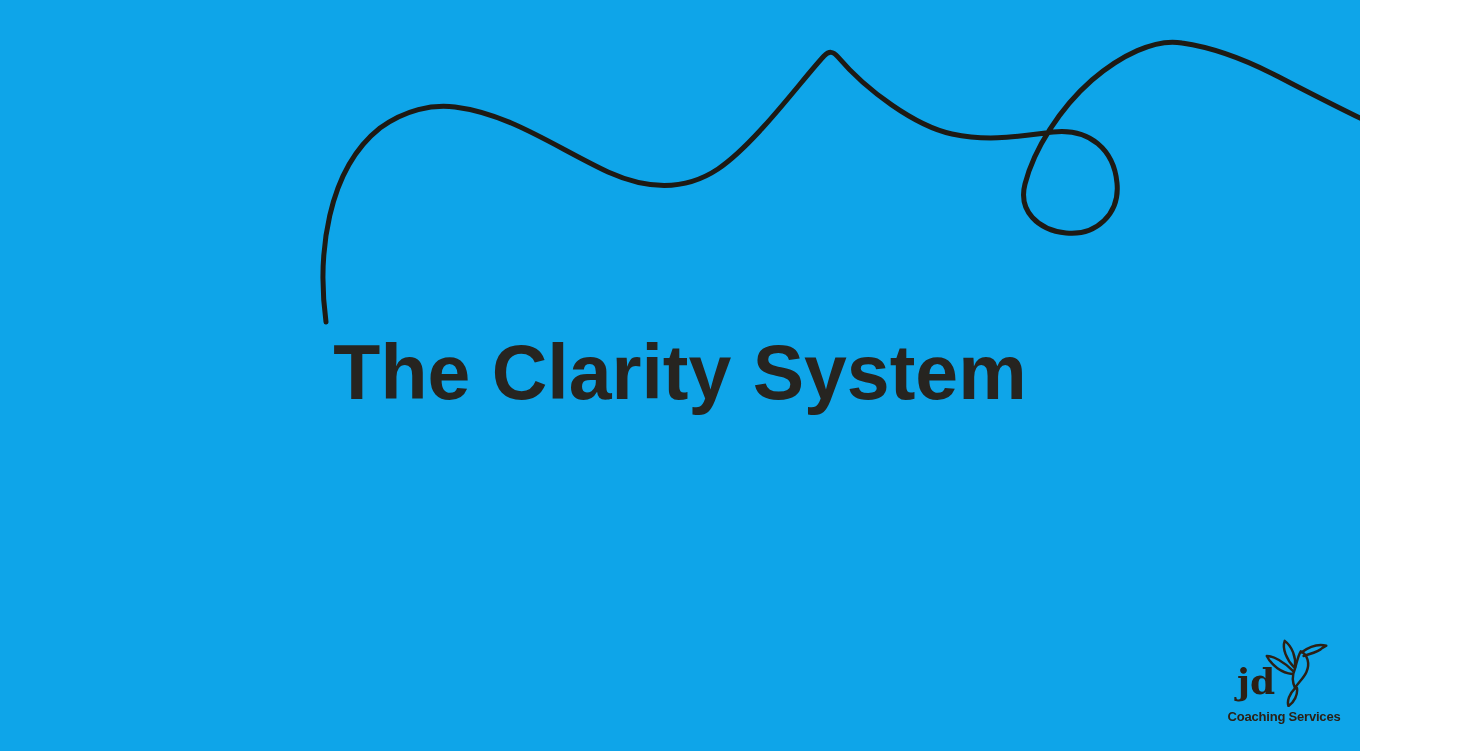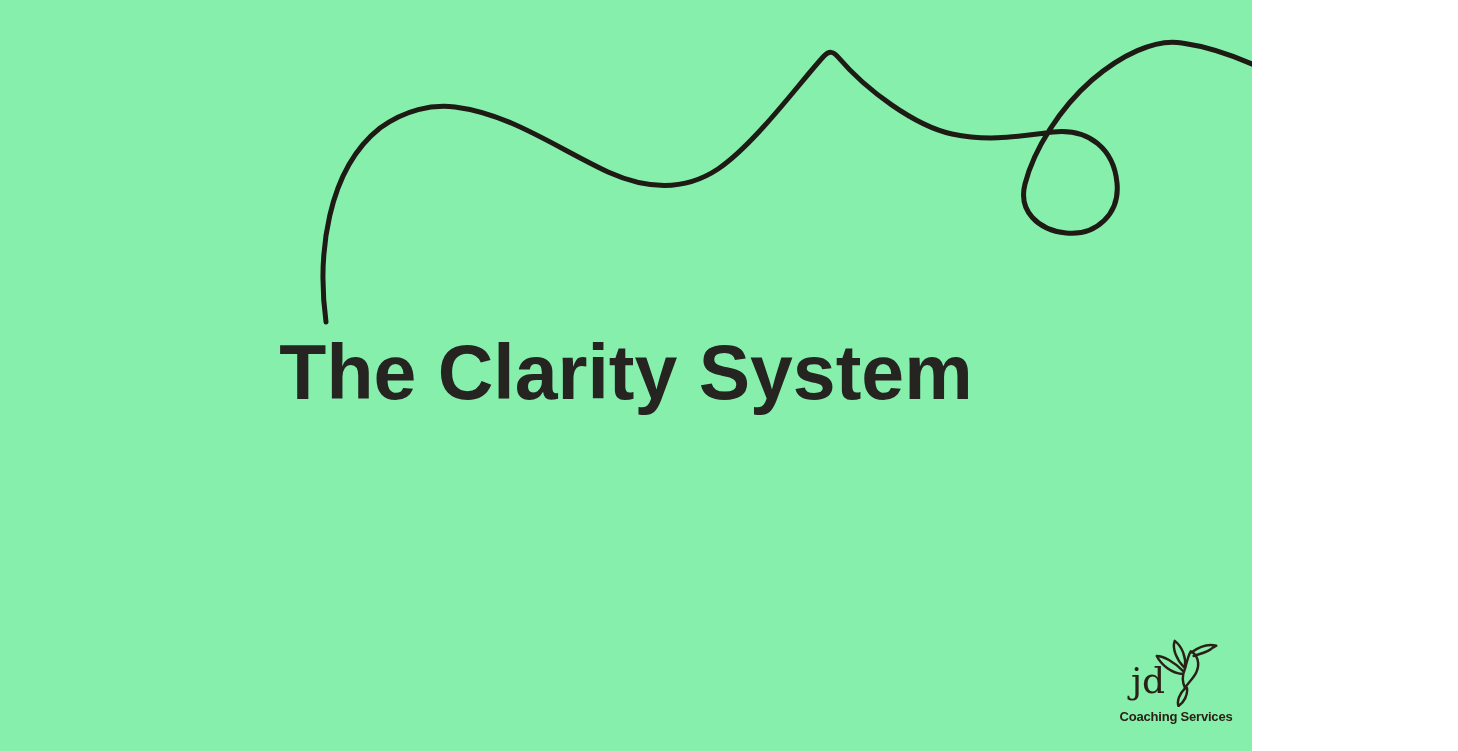--- a/index.html
+++ b/index.html
@@ -1,22 +1,22 @@
 <!DOCTYPE html>
 <html><head>
 <meta charset="utf-8">
 <style>
   html, body { margin: 0; padding: 0; }
   body { font-family: "Liberation Sans", sans-serif; }
 
   .canvas {
     position: relative;
-    width: 1252px;
+    width: 1360px;
     height: 751px;
-    background: #86efac;
+    background: #0ea5e9;
     overflow: hidden;
   }
 
   .squiggle-svg {
     position: absolute;
     top: 0; left: 0;
     width: 1458px;
     height: 751px;
     pointer-events: none;
   }
@@ -52,21 +52,21 @@
     align-items: center;
     color: #2b2015;
   }
   .logo-row {
     display: flex;
     align-items: flex-end;
     height: 68px;
   }
   .logo-monogram {
     font-family: "DejaVu Serif", serif;
-    font-weight: 400;
+    font-weight: 700;
     font-size: 36px;
     line-height: 1;
     margin-right: -12px;
     margin-bottom: 8px;
     color: #2b2015;
   }
   .bird-svg { width: 68px; height: 68px; }
   .bird-svg path {
     fill: none;
     stroke: #2b2015;

